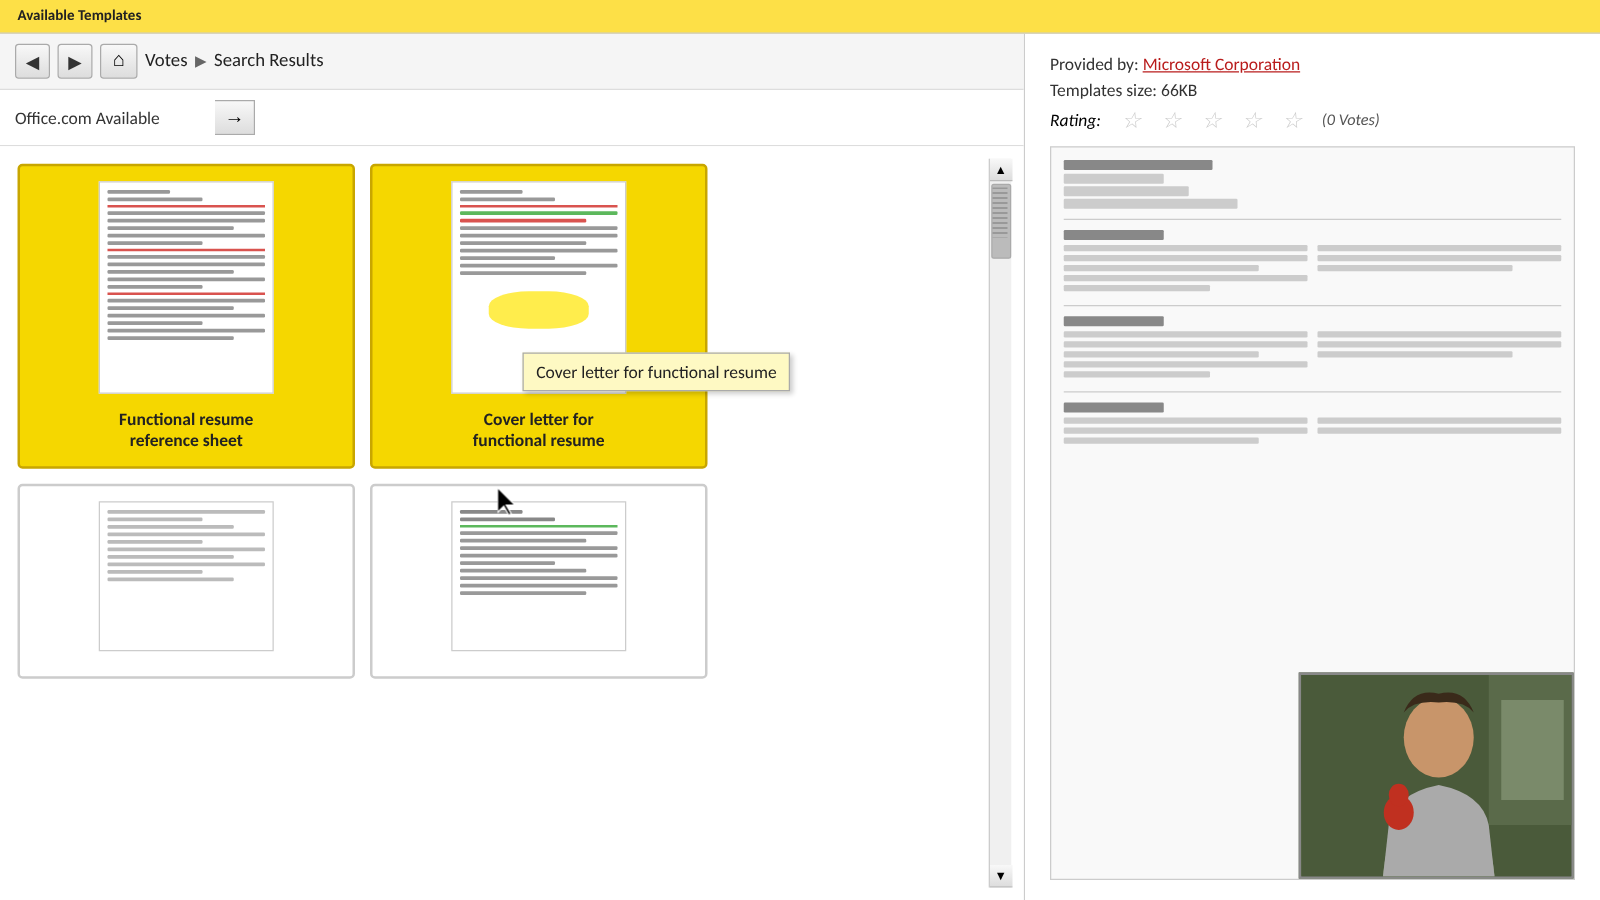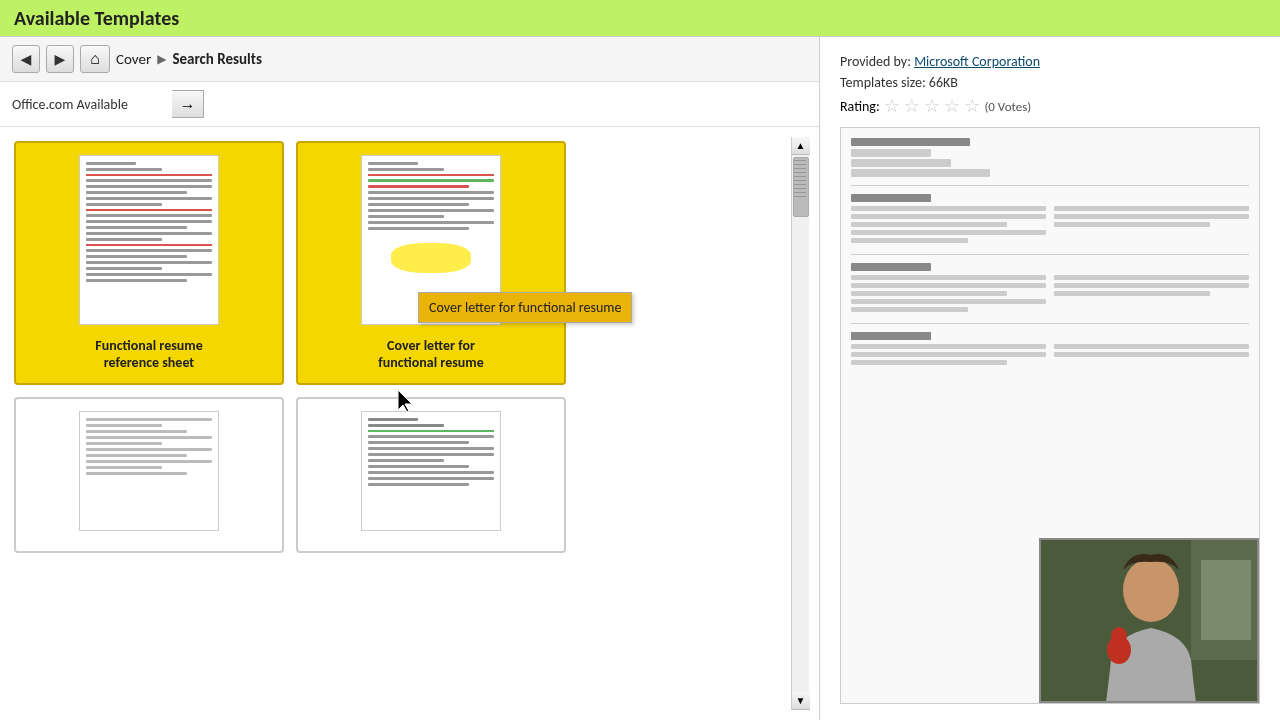--- a/index.html
+++ b/index.html
@@ -9,24 +9,24 @@
       background: #f0f0f0;
       width: 1280px;
       height: 720px;
       overflow: hidden;
       display: flex;
       flex-direction: column;
     }
 
     
     .available-templates-bar {
-      background: #bef264;
+      background: #fde047;
       border-bottom: 1px solid #ccc;
       padding: 6px 14px;
-      font-size: 20px;
+      font-size: 12px;
       font-weight: bold;
       color: #222;
     }
 
     .main-layout {
       display: flex;
       flex: 1;
       overflow: hidden;
     }
 
@@ -89,21 +89,21 @@
       color: #666;
       font-size: 12px;
     }
 
     .breadcrumb-home {
       color: #222;
     }
 
     .breadcrumb-current {
       color: #222;
-      font-weight: bold;
+      font-weight: normal;
     }
 
     
     .search-bar {
       display: flex;
       align-items: center;
       padding: 8px 12px;
       border-bottom: 1px solid #ddd;
       background: #fff;
       gap: 0;
@@ -290,28 +290,29 @@
       margin-bottom: 10px;
     }
 
     .right-meta {
       font-size: 14px;
       color: #333;
       margin-bottom: 4px;
     }
 
     .right-meta a {
-      color: #0c4a6e;
+      color: #b91c1c;
     }
 
     .stars-row {
       display: flex;
       align-items: center;
-      gap: 4px;
+      gap: 16px;
       margin-bottom: 10px;
+      font-style: italic;
     }
 
     .star {
       font-size: 18px;
       color: #ccc;
     }
 
     .votes-text {
       font-size: 13px;
       color: #555;
@@ -373,21 +374,21 @@
       background: linear-gradient(to bottom, #5a6a4a 0%, #4a5a3a 40%, #6a7a5a 100%);
       display: flex;
       align-items: center;
       justify-content: center;
       position: relative;
     }
 
     
     .tooltip {
       position: absolute;
-      background: #eab308;
+      background: #fef9c3;
       border: 1px solid #aaa;
       padding: 6px 10px;
       font-size: 14px;
       color: #222;
       white-space: nowrap;
       box-shadow: 2px 2px 4px rgba(0,0,0,0.2);
       pointer-events: none;
       z-index: 100;
       bottom: 60px;
       left: 120px;
@@ -413,21 +414,21 @@
       <button class="nav-btn">
         <span>◀</span>
       </button>
       <button class="nav-btn">
         <span>▶</span>
       </button>
       <button class="nav-home-btn">
         <span>⌂</span>
       </button>
       <div class="breadcrumb-container">
-        <span class="breadcrumb-home">Cover</span>
+        <span class="breadcrumb-home">Votes</span>
         <span class="breadcrumb-sep">▶</span>
         <span class="breadcrumb-current">Search Results</span>
       </div>
     </div>
 
     <div class="search-bar">
       <span class="search-label">Office.com Available</span>
       <button class="search-go-btn">
         <span>→</span>
       </button>

